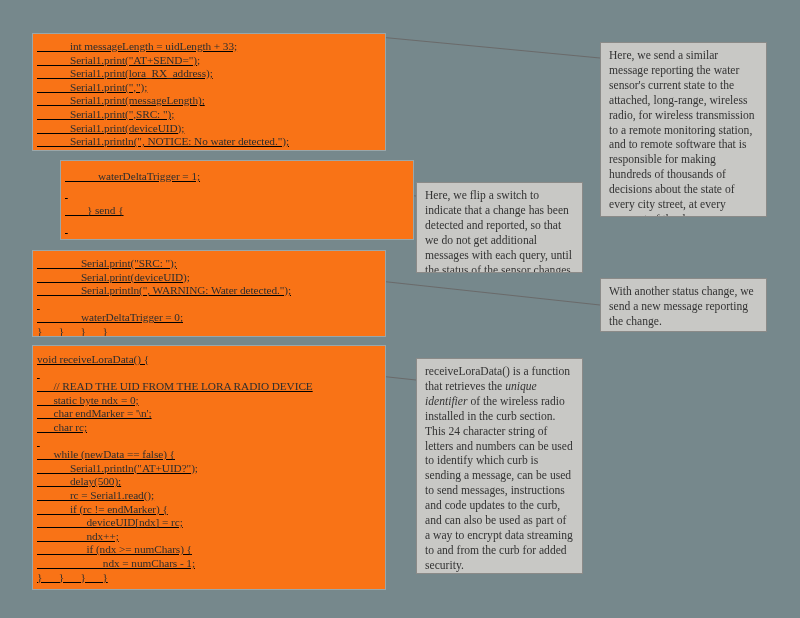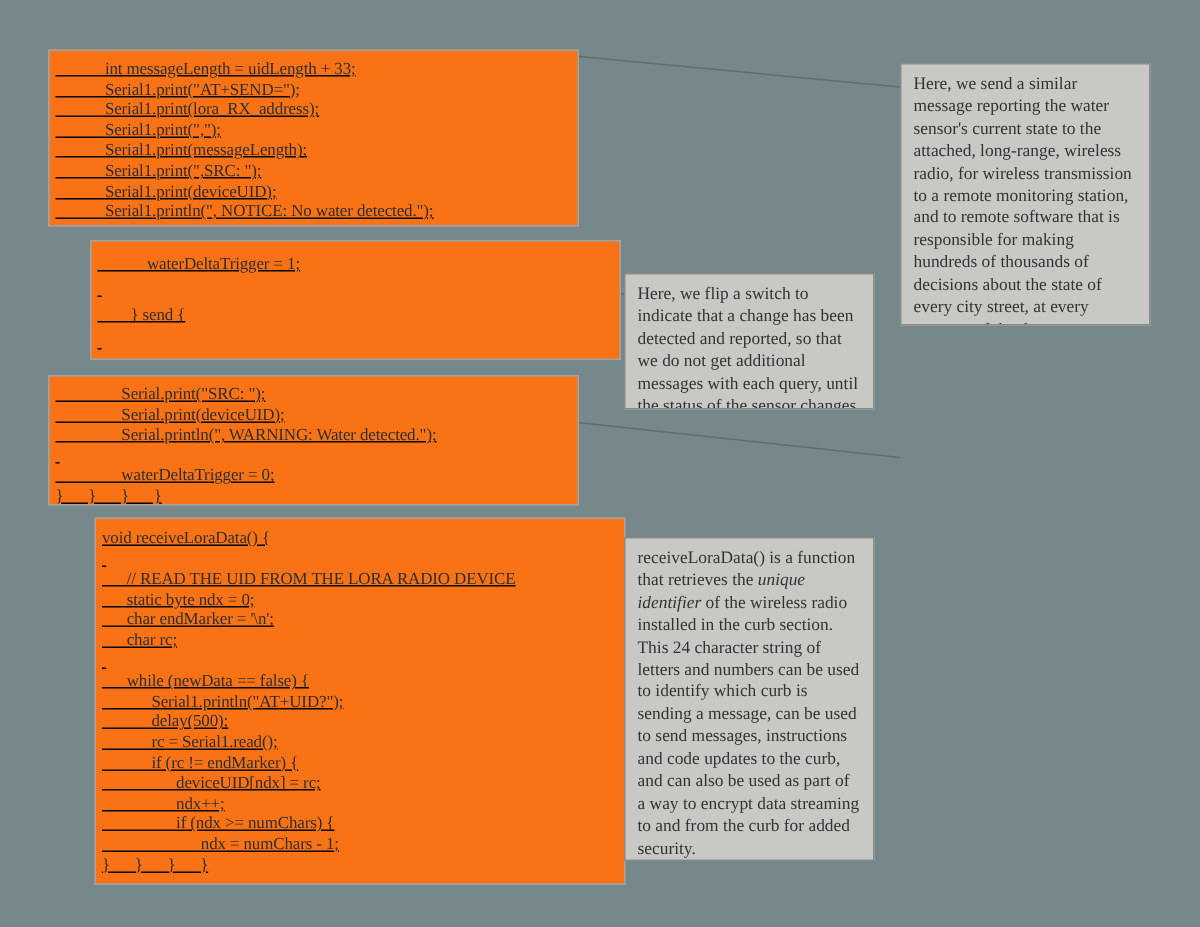--- a/index.html
+++ b/index.html
@@ -80,26 +80,27 @@
   </div>
 
   <div class="code-block" style="left:32px; top:160px; width:354px; height:80px;margin-left:28px;">
     <pre class="code-lines" style="padding:7px 4px 0 4px; line-height:17.2px;"><span class="ln">            waterDeltaTrigger = 1;</span><span class="ln">&nbsp;</span><span class="ln">        } send {</span><span class="ln">&nbsp;</span><span class="ln">            if ((waterSensorState &gt; 0) &amp;&amp; (waterDeltaTrigger == 1)) {</span></pre>
   </div>
 
   <div class="code-block" style="left:32px; top:250px; width:354px; height:87px;">
     <pre class="code-lines" style="padding:6px 4px 0 4px;"><span class="ln">                Serial.print("SRC: ");</span><span class="ln">                Serial.print(deviceUID);</span><span class="ln">                Serial.println(", WARNING: Water detected.");</span><span class="ln">&nbsp;</span><span class="ln">                waterDeltaTrigger = 0;</span><span class="ln">}      }      }      }</span></pre>
   </div>
 
-  <div class="code-block" style="left:32px; top:345px; width:354px; height:245px;margin-left:31px;">
+  <div class="code-block" style="left:32px; top:345px; width:354px; height:245px;">
     <pre class="code-lines" style="padding:7px 4px 0 4px;"><span class="ln">void receiveLoraData() {</span><span class="ln">&nbsp;</span><span class="ln">      // READ THE UID FROM THE LORA RADIO DEVICE</span><span class="ln">      static byte ndx = 0;</span><span class="ln">      char endMarker = '\n';</span><span class="ln">      char rc;</span><span class="ln">&nbsp;</span><span class="ln">      while (newData == false) {</span><span class="ln">            Serial1.println("AT+UID?");</span><span class="ln">            delay(500);</span><span class="ln">            rc = Serial1.read();</span><span class="ln">            if (rc != endMarker) {</span><span class="ln">                  deviceUID[ndx] = rc;</span><span class="ln">                  ndx++;</span><span class="ln">                  if (ndx &gt;= numChars) {</span><span class="ln">                        ndx = numChars - 1;</span><span class="ln">}      }      }      }</span></pre>
   </div>
 
   <div class="note-box" style="left:600px; top:42px; width:167px; height:175px;">Here, we send a similar message reporting the water sensor's current state to the attached, long-range, wireless radio, for wireless transmission to a remote monitoring station, and to remote software that is responsible for making hundreds of thousands of decisions about the state of every city street, at every moment of the day.</div>
 
   <div class="note-box" style="left:416px; top:182px; width:167px; height:91px;">Here, we flip a switch to indicate that a change has been detected and reported, so that we do not get additional messages with each query, until the status of the sensor changes again.</div>
 
+  <div class="note-box" style="left:600px; top:278px; width:167px; height:54px;">With another status change, we send a new message reporting the change.</div>
 
   <div class="note-box" style="left:416px; top:358px; width:167px; height:216px;">
     <span>receiveLoraData() is a function that retrieves the </span><i>unique identifier</i><span> of the wireless radio installed in the curb section. This 24 character string of letters and numbers can be used to identify which curb is sending a message, can be used to send messages, instructions and code updates to the curb, and can also be used as part of a way to encrypt data streaming to and from the curb for added security.</span>
   </div>
 
 </div>
 
 </body></html>

